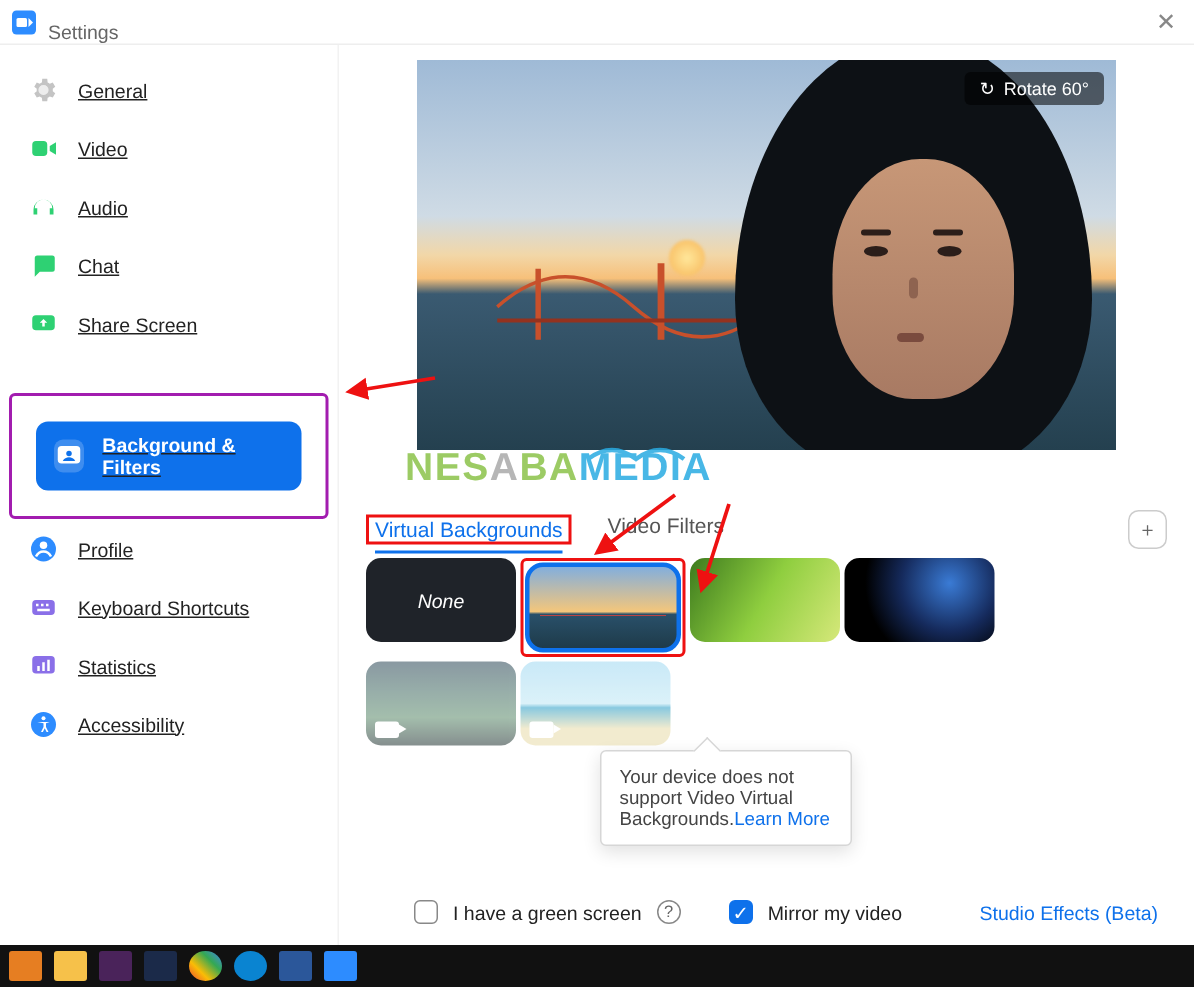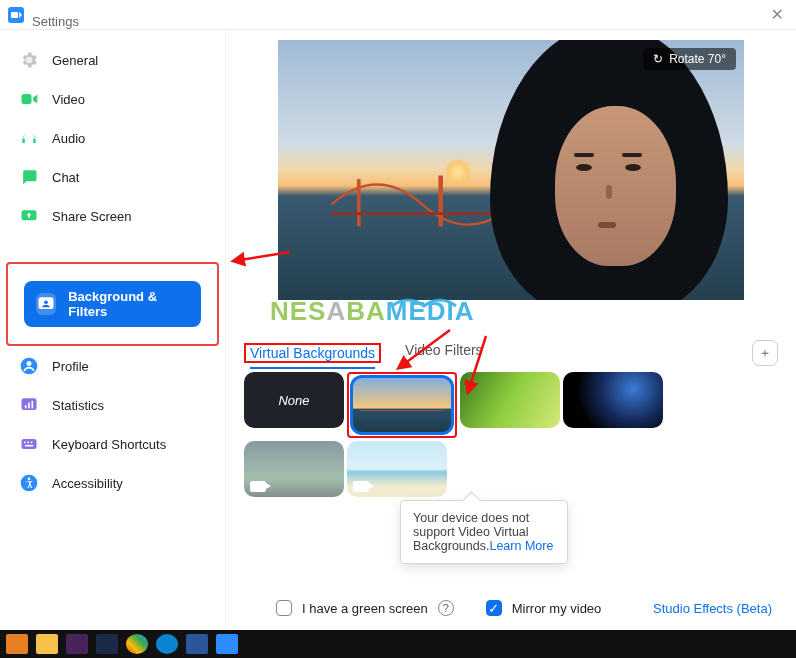--- a/index.html
+++ b/index.html
@@ -4,25 +4,25 @@
 <style>
   * { box-sizing: border-box; margin: 0; padding: 0; }
   body { font-family: -apple-system, Segoe UI, Arial, sans-serif; font-size: 13px; color:#222; background:#fff; width:796px; height:658px; overflow:hidden; position:relative;}
   .titlebar { display:flex; align-items:center; height:30px; padding:0 8px; border-bottom:1px solid #eee;}
   .titlebar .zoom-logo { width:16px; height:16px; background:#2d8cff; border-radius:3px; margin-right:8px; position:relative;}
   .titlebar .zoom-logo::after{ content:""; position:absolute; left:3px; top:5px; width:7px; height:6px; background:#fff; border-radius:1px;}
   .titlebar .zoom-logo::before{ content:""; position:absolute; right:2px; top:5px; border-left:3px solid #fff; border-top:3px solid transparent; border-bottom:3px solid transparent;}
   .titlebar .title { color:#666; font-size:13px;margin-top:14px;}
   .titlebar .close { margin-left:auto; color:#888; font-size:16px; padding:4px; cursor:default;}
   .app { display:flex; height:600px;}
-  .sidebar { width:226px; padding:10px 6px; border-right:1px solid #f2f2f2;}
+  .sidebar { width:226px; padding:10px 6px; border-right:1px solid #f2f2f2;text-decoration:underline;}
   .nav-item { display:flex; align-items:center; gap:12px; padding:8px 12px; border-radius:8px; margin:1px 0; cursor:default;}
   .nav-item .ic { width:22px; height:22px; display:flex; align-items:center; justify-content:center; border-radius:6px;}
   .nav-item.active { background:#0e71eb; color:#fff; font-weight:600;}
-  .highlight-box { border:2px solid #ef4444; border-radius:4px; padding:16px;margin-top:27px;}
+  .highlight-box { border:2px solid #a21caf; border-radius:4px; padding:16px;margin-top:27px;}
   .content { flex:1; padding:10px 18px 0 18px; position:relative;}
   .preview { width:466px; height:260px; margin:0 auto; position:relative; overflow:hidden;}
   .preview .sky { position:absolute; inset:0; background:linear-gradient(180deg,#9fbad6 0%,#cfdbe5 40%,#f2d7a8 50%,#f7c07a 56%,#3a5a71 60%,#24404f 100%);}
   .preview .sun { position:absolute; left:36%; top:46%; width:24px; height:24px; background:radial-gradient(circle,#ffe79a,#f6b457); border-radius:50%; filter:blur(1px);}
   .preview .bridge { position:absolute; left:3%; top:50%; width:56%; height:28%; }
   .preview .bridge svg{width:100%; height:100%;}
   .preview .person { position:absolute; right:0; top:-6%; width:58%; height:112%; }
   .preview .hijab{ position:absolute; left:6%; top:0; width:88%; height:100%; background:#0d1115; border-radius:50% 50% 40% 40% / 60% 60% 40% 40%;}
   .preview .face{ position:absolute; left:30%; top:28%; width:45%; height:55%; background:linear-gradient(180deg,#c79777,#a87a63); border-radius:48% 48% 44% 44%;}
   .preview .eye{ position:absolute; width:16px; height:7px; background:#2b1e1a; border-radius:50%;}
@@ -144,41 +144,41 @@
       <span class="ic ic-profile round">
           <svg width="20" height="20" viewBox="0 0 24 24" fill="currentColor">
             <circle cx="12" cy="12" r="10" fill="#2d8cff"></circle>
             <circle cx="12" cy="9" r="3" fill="#fff"></circle>
             <path d="M6 18c1.2-2.4 3.6-4 6-4s4.8 1.6 6 4" stroke="#fff" stroke-width="2" fill="none"></path>
           </svg>
         </span>
       <span>Profile</span>
     </div>
     <div class="nav-item">
-      <span class="ic ic-stats">
-          <svg width="20" height="20" viewBox="0 0 24 24" fill="currentColor">
-            <rect x="3" y="4" width="18" height="14" rx="3" fill="#8a6fe8"></rect>
-            <rect x="7" y="12" width="2" height="4" fill="#fff"></rect>
-            <rect x="11" y="9" width="2" height="7" fill="#fff"></rect>
-            <rect x="15" y="7" width="2" height="9" fill="#fff"></rect>
-          </svg>
-        </span>
-      <span>Statistics</span>
-    </div>
-    <div class="nav-item">
       <span class="ic ic-kb">
           <svg width="20" height="20" viewBox="0 0 24 24" fill="currentColor">
             <rect x="3" y="6" width="18" height="12" rx="3" fill="#8a6fe8"></rect>
             <rect x="6" y="9" width="2" height="2" fill="#fff"></rect>
             <rect x="10" y="9" width="2" height="2" fill="#fff"></rect>
             <rect x="14" y="9" width="2" height="2" fill="#fff"></rect>
             <rect x="7" y="13" width="10" height="2" fill="#fff"></rect>
           </svg>
         </span>
       <span>Keyboard Shortcuts</span>
+    </div>
+    <div class="nav-item">
+      <span class="ic ic-stats">
+          <svg width="20" height="20" viewBox="0 0 24 24" fill="currentColor">
+            <rect x="3" y="4" width="18" height="14" rx="3" fill="#8a6fe8"></rect>
+            <rect x="7" y="12" width="2" height="4" fill="#fff"></rect>
+            <rect x="11" y="9" width="2" height="7" fill="#fff"></rect>
+            <rect x="15" y="7" width="2" height="9" fill="#fff"></rect>
+          </svg>
+        </span>
+      <span>Statistics</span>
     </div>
     <div class="nav-item">
       <span class="ic ic-acc round">
           <svg width="20" height="20" viewBox="0 0 24 24" fill="currentColor">
             <circle cx="12" cy="12" r="10" fill="#2d8cff"></circle>
             <circle cx="12" cy="7" r="1.6" fill="#fff"></circle>
             <path d="M7 10h10l-3 1v3l2 4h-1.5l-1.5-3-1.5 3H10l2-4v-3z" fill="#fff"></path>
           </svg>
         </span>
       <span>Accessibility</span>
@@ -200,21 +200,21 @@
         <div class="face"></div>
         <div class="brow l"></div>
           <div class="brow r"></div>
         <div class="eye l"></div>
           <div class="eye r"></div>
         <div class="nose"></div>
           <div class="mouth"></div>
       </div>
       <div class="rotate-btn">
         <span>↻</span>
-        <span>Rotate 70°</span>
+        <span>Rotate 60°</span>
       </div>
     </div>
 
     <div class="tabs">
       <span class="tab-highlight">
         <span class="tab active">Virtual Backgrounds</span>
       </span>
       <span class="tab">Video Filters</span>
       <span class="add-btn">
         <span>＋</span>

